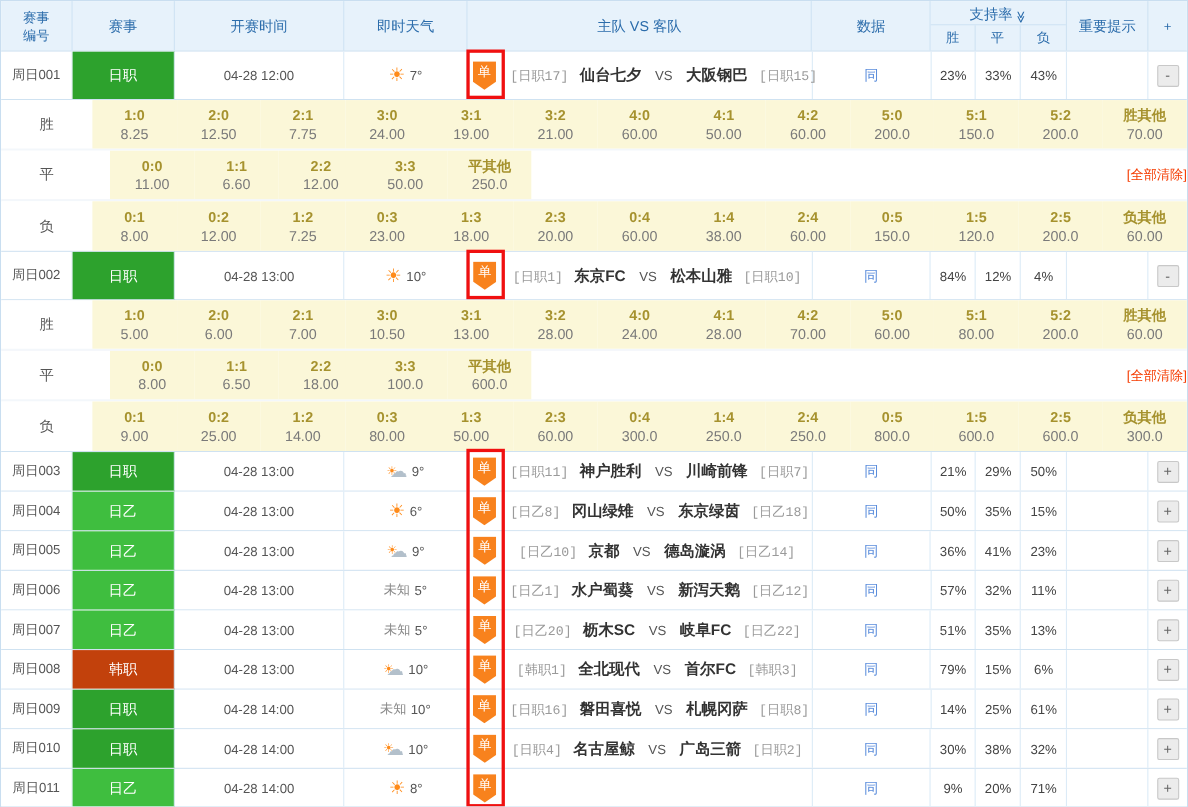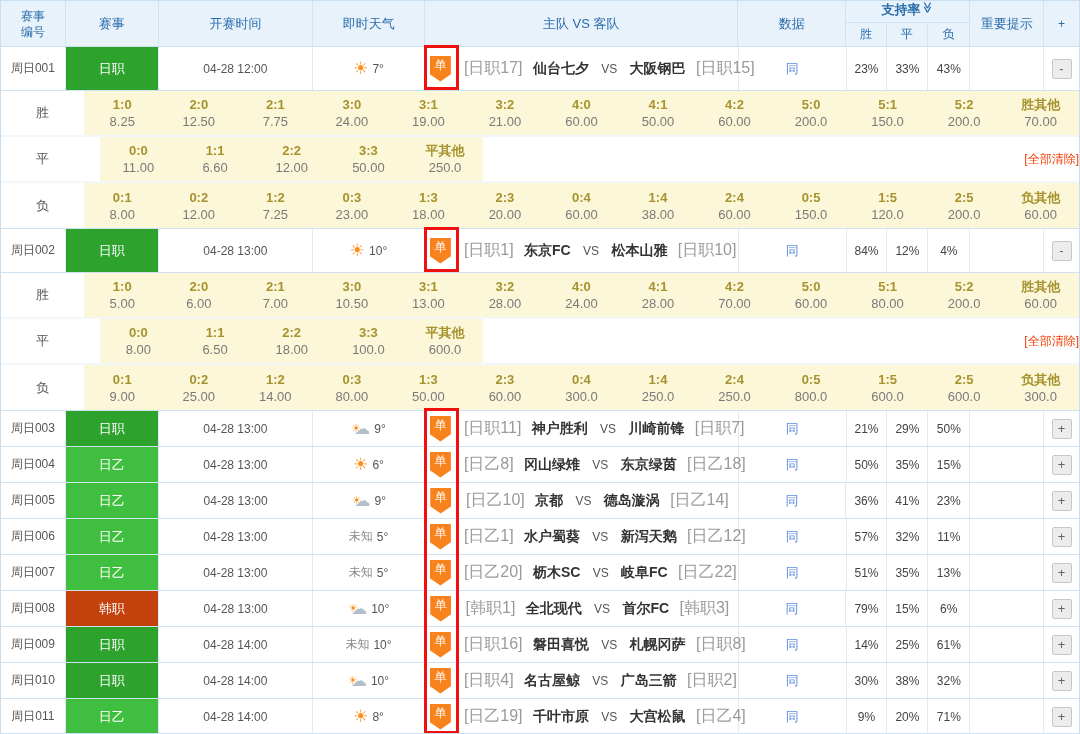--- a/index.html
+++ b/index.html
@@ -31,21 +31,21 @@
     border-right: 1px solid #cfe3f3;
     height: 100%;
   }
   .hc.no { width: 65px; flex-direction: column; line-height: 16px; font-size: 12px; }
   .hc.lg { width: 93px; }
   .hc.tm { width: 155px; }
   .hc.we { width: 112px; }
   .hc.teams { width: 314px; }
   .hc.dt { width: 108px; }
   .hc.sup { width: 124px; flex-direction: column; padding: 0; }
-  .sup-top { height: 22px; width: 100%; display: flex; align-items: flex-start; justify-content: center; border-bottom: 1px solid #cfe3f3; cursor: pointer; font-weight: bold; }
+  .sup-top { height: 22px; width: 100%; display: flex; align-items: flex-end; justify-content: center; border-bottom: 1px solid #cfe3f3; cursor: pointer; }
   .chev { display: inline-block; transform: rotate(90deg); font-size: 11px; margin-left: 2px; }
   .sup-bot { display: flex; flex: 1; width: 100%; font-size: 12px; }
   .sb { width: 41px; display: flex; align-items: center; justify-content: center; border-right: 1px solid #cfe3f3; }
   .sb.sb3 { width: 42px; border-right: none; }
   .hc.nt { width: 74px; }
   .hc.tg { width: 35px; border-right: none; font-size: 12px; }
   
   .mrow {
     display: flex;
     height: 44px;
@@ -83,21 +83,21 @@
     height: 26px;
     margin: 0 6px 0 5px;
     background: #f8821d;
     color: #fff;
     font-size: 12px;
     text-align: center;
     line-height: 19px;
     clip-path: polygon(0 0, 100% 0, 100% 72%, 50% 100%, 0 72%);
   }
   .twrap { flex: 1; text-align: center; white-space: nowrap; }
-  .rank { color: #9a9a9a; font-size: 16px; margin: 0 7px; }
+  .rank { color: #9a9a9a; font-size: 12px; margin: 0 7px; font-family: Liberation Mono, monospace; }
   .team { color: #333; font-size: 14px; font-weight: bold; cursor: pointer; }
   .vs { color: #555; font-size: 12px; margin: 0 9px; }
   .tong { color: #5c8edc; font-size: 13px; text-decoration: none; cursor: pointer; }
   .tgl {
     width: 20px; height: 20px;
     background: #ececec;
     border: 1px solid #c8c8c8;
     border-radius: 2px;
     color: #666;
     font-size: 13px;
@@ -833,27 +833,20 @@
     <div class="c lg" style="background: rgb(63, 190, 63);">日乙</div>
     <div class="c tm">04-28 14:00</div>
     <div class="c we">
       <span class="w-sun">☀</span>
       <span class="w-cloud"></span>
       <span class="w-unk"></span>
       <span class="w-temp">8°</span>
     </div>
     <div class="c teams">
       <span class="dan">单</span>
-      <span class="twrap">
-        <span class="rank">[日乙19]</span>
-        <span class="team">千叶市原</span>
-        <span class="vs">VS</span>
-        <span class="team">大宫松鼠</span>
-        <span class="rank">[日乙4]</span>
-      </span>
     </div>
     <div class="c dt">
           <a class="tong">同</a>
         </div>
     <div class="c pc">9%</div>
     <div class="c pc">20%</div>
     <div class="c pc pc3">71%</div>
     <div class="c nt"></div>
     <div class="c tg">
           <button class="tgl">+</button>

